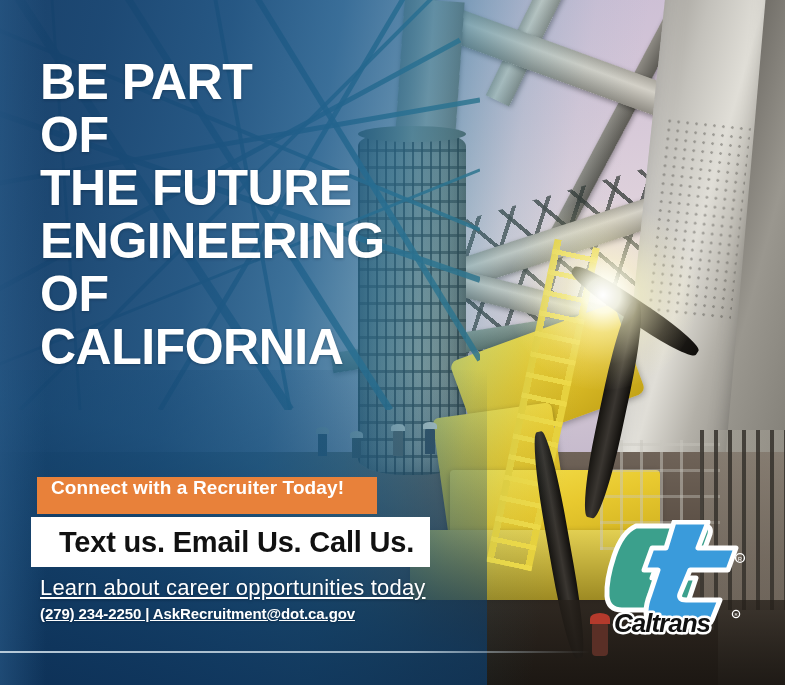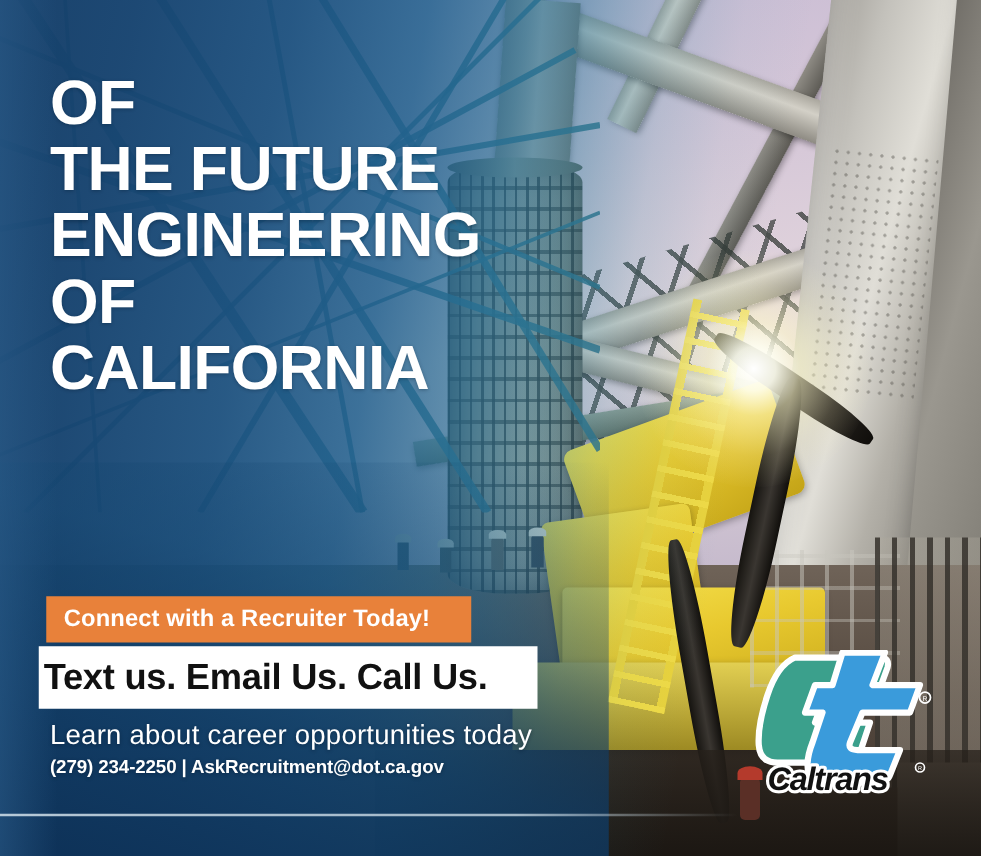--- a/index.html
+++ b/index.html
@@ -212,21 +212,20 @@
 
   
   .cta-orange {
     position: absolute;
     left: 37px;
     top: 477px;
     width: 340px;
     height: 37px;
     background: #e8813a;
     display: flex;
-    align-items: center;
   }
   .cta-orange span {
     color: #ffffff;
     font-size: 19px;
     font-weight: 700;
     letter-spacing: .1px;
     padding-left: 14px;
   }
 
   
@@ -238,29 +237,30 @@
     height: 50px;
     background: #ffffff;
     display: flex;
     align-items: center;
   }
   .cta-white span {
     color: #111111;
     font-size: 29px;
     font-weight: 700;
     letter-spacing: -0.2px;
-    padding-left: 4px;
+    padding-left: 28px;
   }
 
   
   .contact {
     position: absolute;
     left: 40px;
     top: 575px;
     color: #ffffff;
+    text-decoration: underline;
   }
   .contact-line1 {
     font-size: 22px;
     font-weight: 400;
     letter-spacing: .2px;
     text-shadow: 0 1px 3px rgba(0,20,40,.45);
   }
   .contact-line2 {
     margin-top: 4px;
     font-size: 15px;
@@ -358,20 +358,21 @@
     <line x1="330" y1="430" x2="250" y2="-10" stroke-width="4"></line>
     <line x1="0" y1="400" x2="520" y2="190" stroke-width="3"></line>
     <line x1="90" y1="-10" x2="120" y2="430" stroke-width="3"></line>
   </svg>
 
   <div class="blue-overlay"></div>
   <div class="blue-overlay-bottom"></div>
   <div class="corner-sheen"></div>
 
   <div class="headline">
+    <div>BE PART</div>
     <div>OF</div>
     <div>THE FUTURE</div>
     <div>ENGINEERING</div>
     <div>OF</div>
     <div>CALIFORNIA</div>
   </div>
 
   <div class="cta-orange">
     <span>Connect with a Recruiter Today!</span>
   </div>

